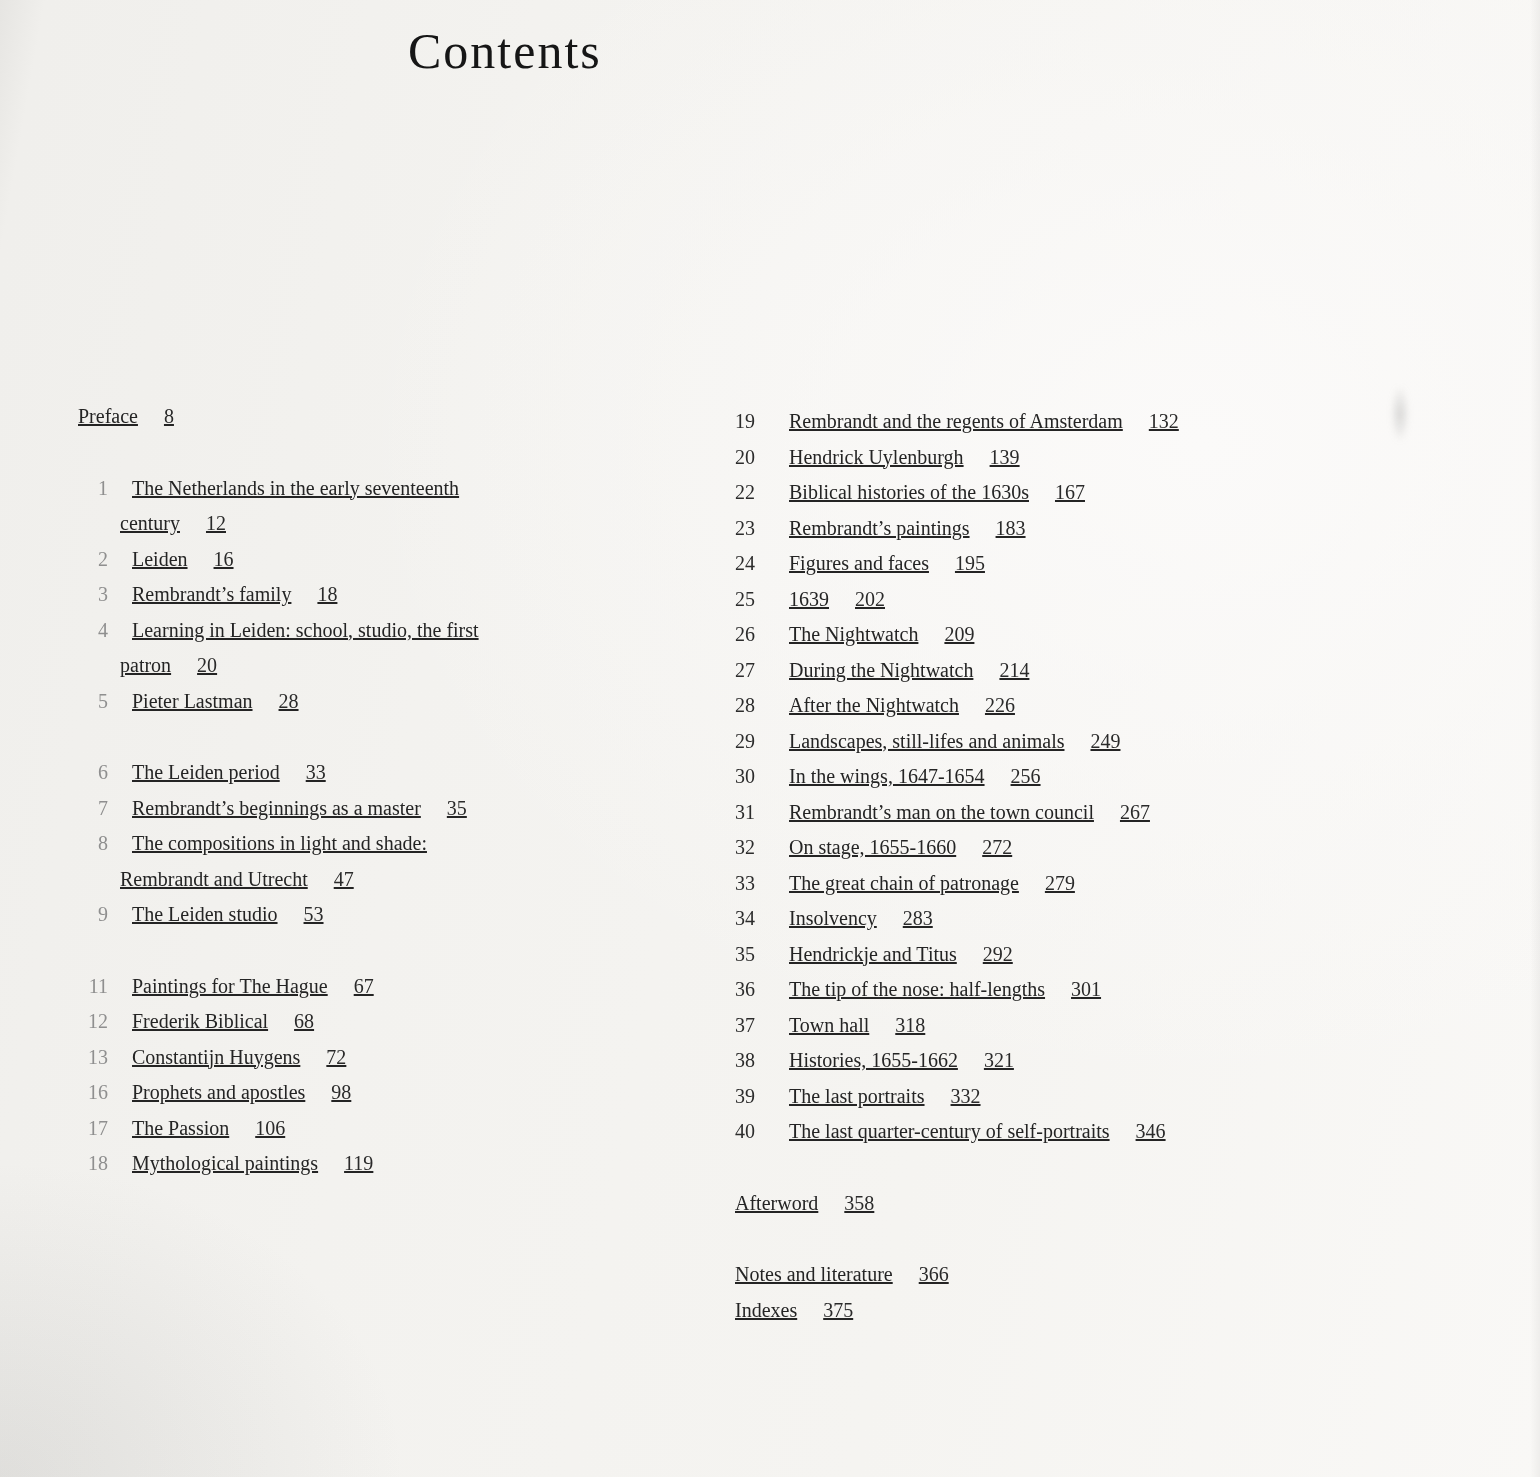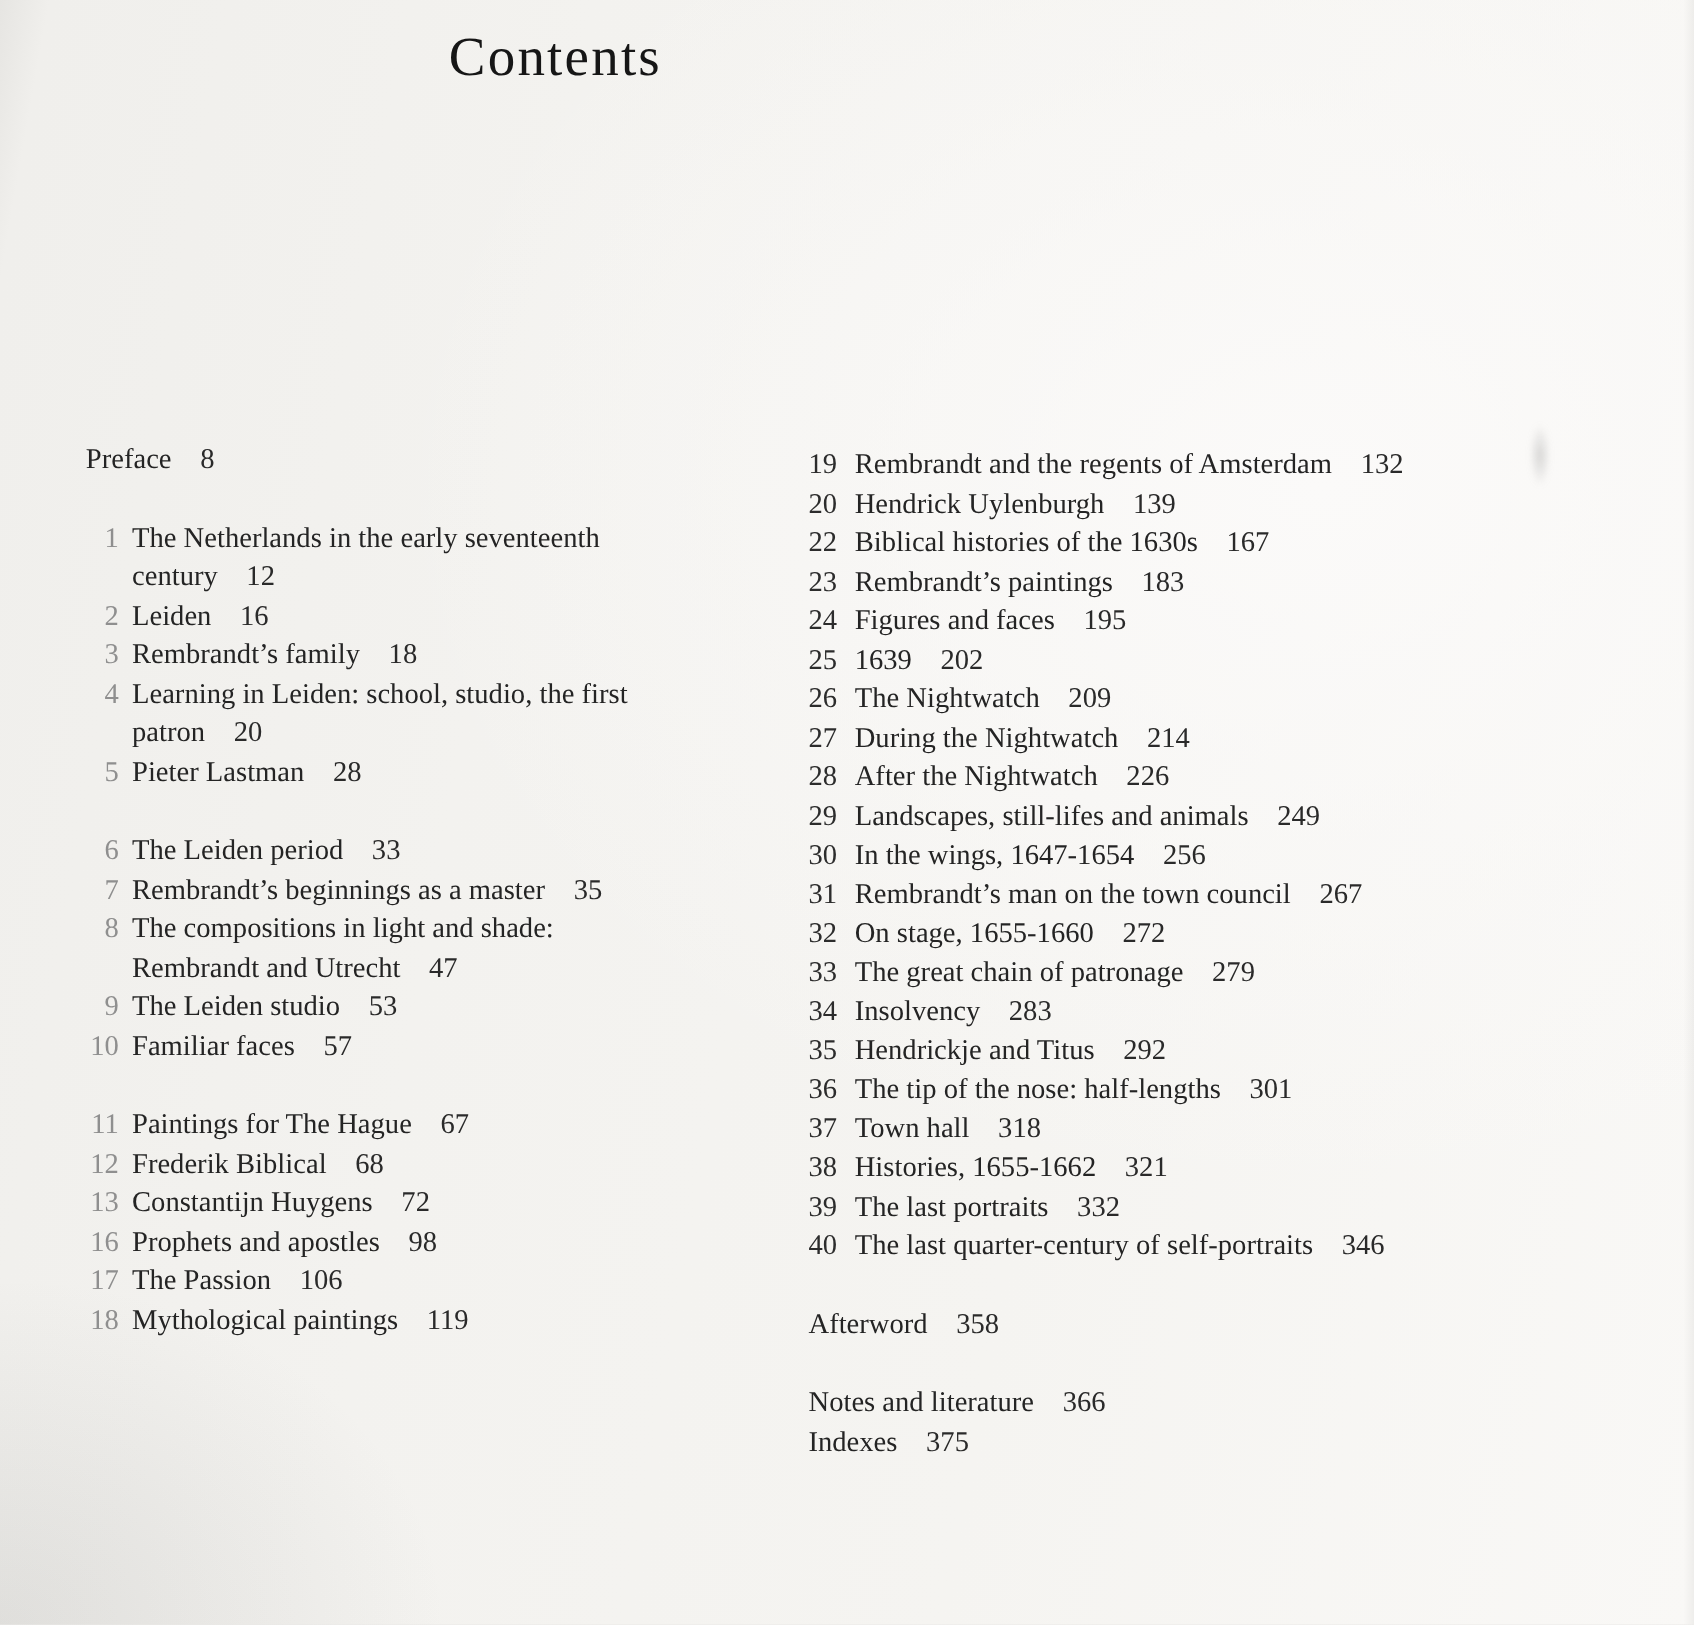--- a/index.html
+++ b/index.html
@@ -22,31 +22,32 @@
     background:radial-gradient(ellipse 12px 38px at 50% 45%,rgba(140,140,140,0.34),rgba(140,140,140,0) 75%);
     filter:blur(3px);
     border-radius:50%;
   }
   .title{
     position:absolute;left:408px;top:26px;
     font-size:50px;line-height:1;letter-spacing:2px;color:#161616;
   }
   .col{
     position:absolute;
-    font-size:26px;line-height:35.5px;color:#242424;
+    font-size:20px;line-height:35.5px;color:#242424;
     font-feature-settings:"onum" 1;
+    text-decoration:underline;
   }
   .col-left{left:70px;top:399px;width:640px;}
   .col-right{left:735px;top:404px;width:720px;}
   .group + .group{margin-top:36px;}
   .row{padding-left:50px;text-indent:-50px;}
   .col-right .row{padding-left:42px;text-indent:-42px;}
   .row.flush{padding-left:8px;text-indent:0;}
   .col-right .row.flush{padding-left:0;text-indent:0;}
-  .n{display:inline-block;width:38px;text-align:right;margin-right:12px;
+  .n{display:inline-block;width:38px;text-align:right;margin-right:24px;
      color:#8f8f8f;text-indent:0;}
   .col-right .n{width:30px;text-align:left;color:#2c2c2c;}
   .t{white-space:pre-line;color:#242424;}
   .p{margin-left:26px;color:#2a2a2a;}
 </style>
 </head>
 <body>
 
 <div class="page">
   <div class="title">Contents</div>
@@ -63,21 +64,20 @@
         <div class="row"><span class="n">4</span><span class="t">Learning in Leiden: school, studio, the first
 patron</span><span class="p">20</span></div>
         <div class="row"><span class="n">5</span><span class="t">Pieter Lastman</span><span class="p">28</span></div>
       </div>
       <div class="group">
         <div class="row"><span class="n">6</span><span class="t">The Leiden period</span><span class="p">33</span></div>
         <div class="row"><span class="n">7</span><span class="t">Rembrandt’s beginnings as a master</span><span class="p">35</span></div>
         <div class="row"><span class="n">8</span><span class="t">The compositions in light and shade:
 Rembrandt and Utrecht</span><span class="p">47</span></div>
         <div class="row"><span class="n">9</span><span class="t">The Leiden studio</span><span class="p">53</span></div>
-        <div class="row"><span class="n">10</span><span class="t">Familiar faces</span><span class="p">57</span></div>
       </div>
       <div class="group">
         <div class="row"><span class="n">11</span><span class="t">Paintings for The Hague</span><span class="p">67</span></div>
         <div class="row"><span class="n">12</span><span class="t">Frederik Biblical</span><span class="p">68</span></div>
         <div class="row"><span class="n">13</span><span class="t">Constantijn Huygens</span><span class="p">72</span></div>
         <div class="row"><span class="n">16</span><span class="t">Prophets and apostles</span><span class="p">98</span></div>
         <div class="row"><span class="n">17</span><span class="t">The Passion</span><span class="p">106</span></div>
         <div class="row"><span class="n">18</span><span class="t">Mythological paintings</span><span class="p">119</span></div>
       </div>
     </div>

